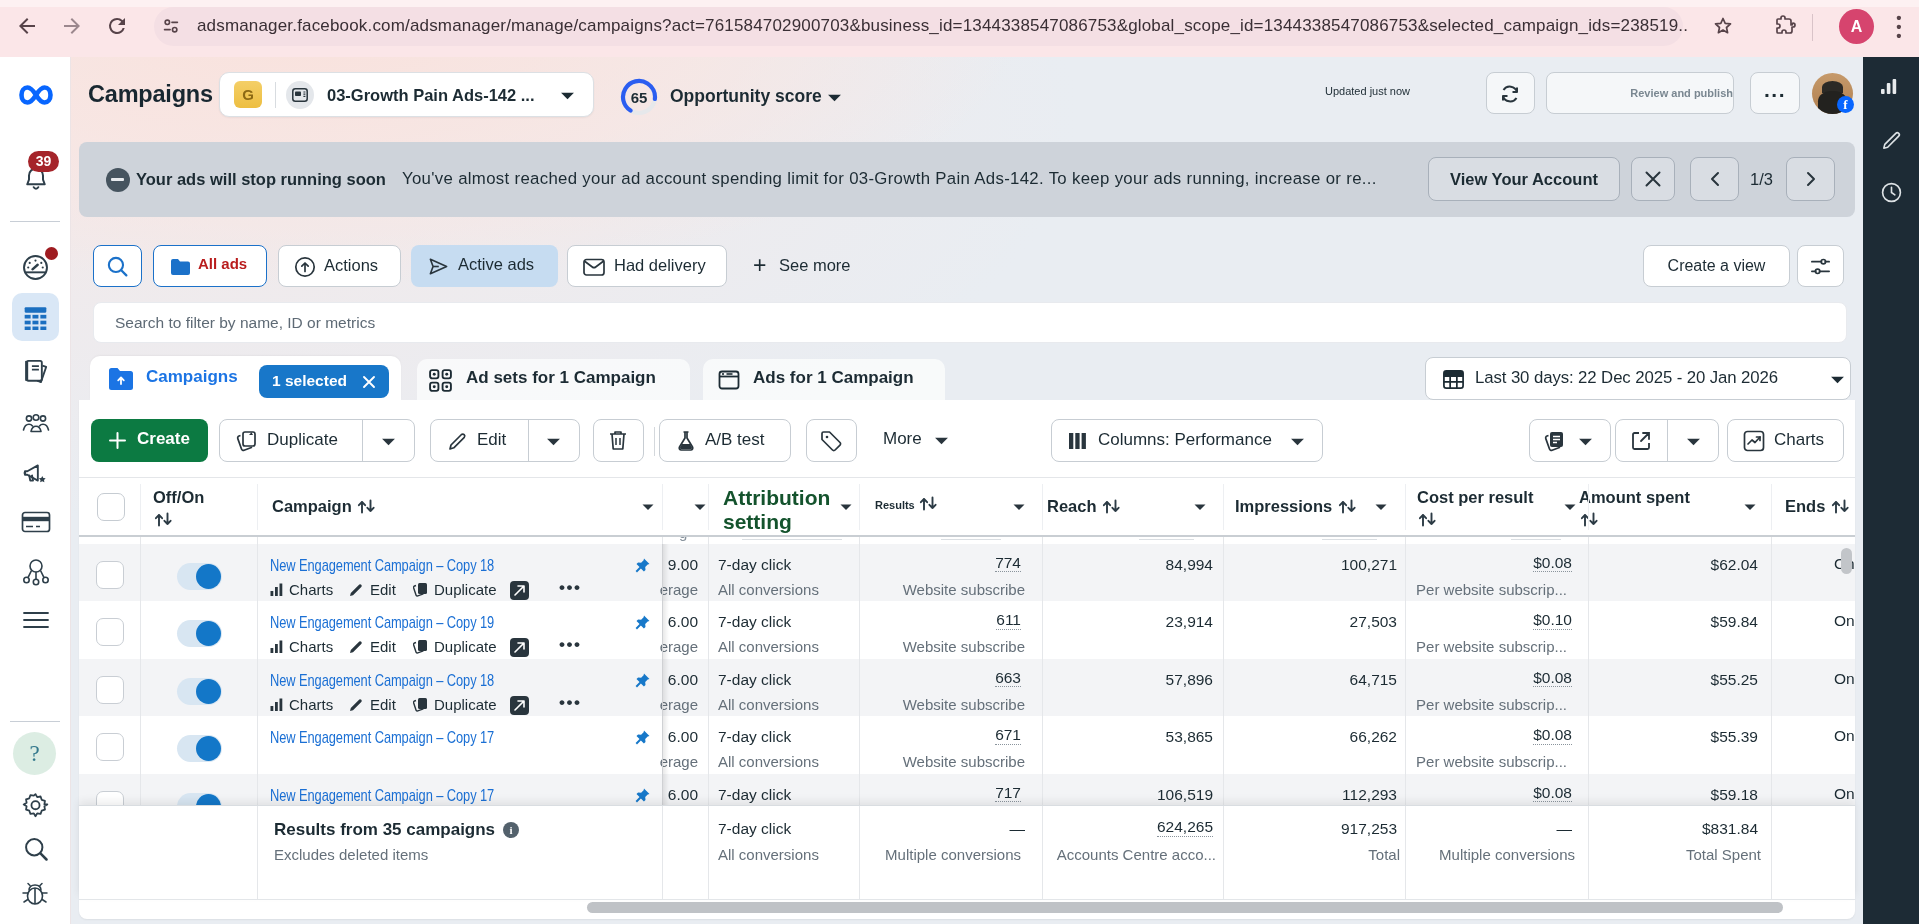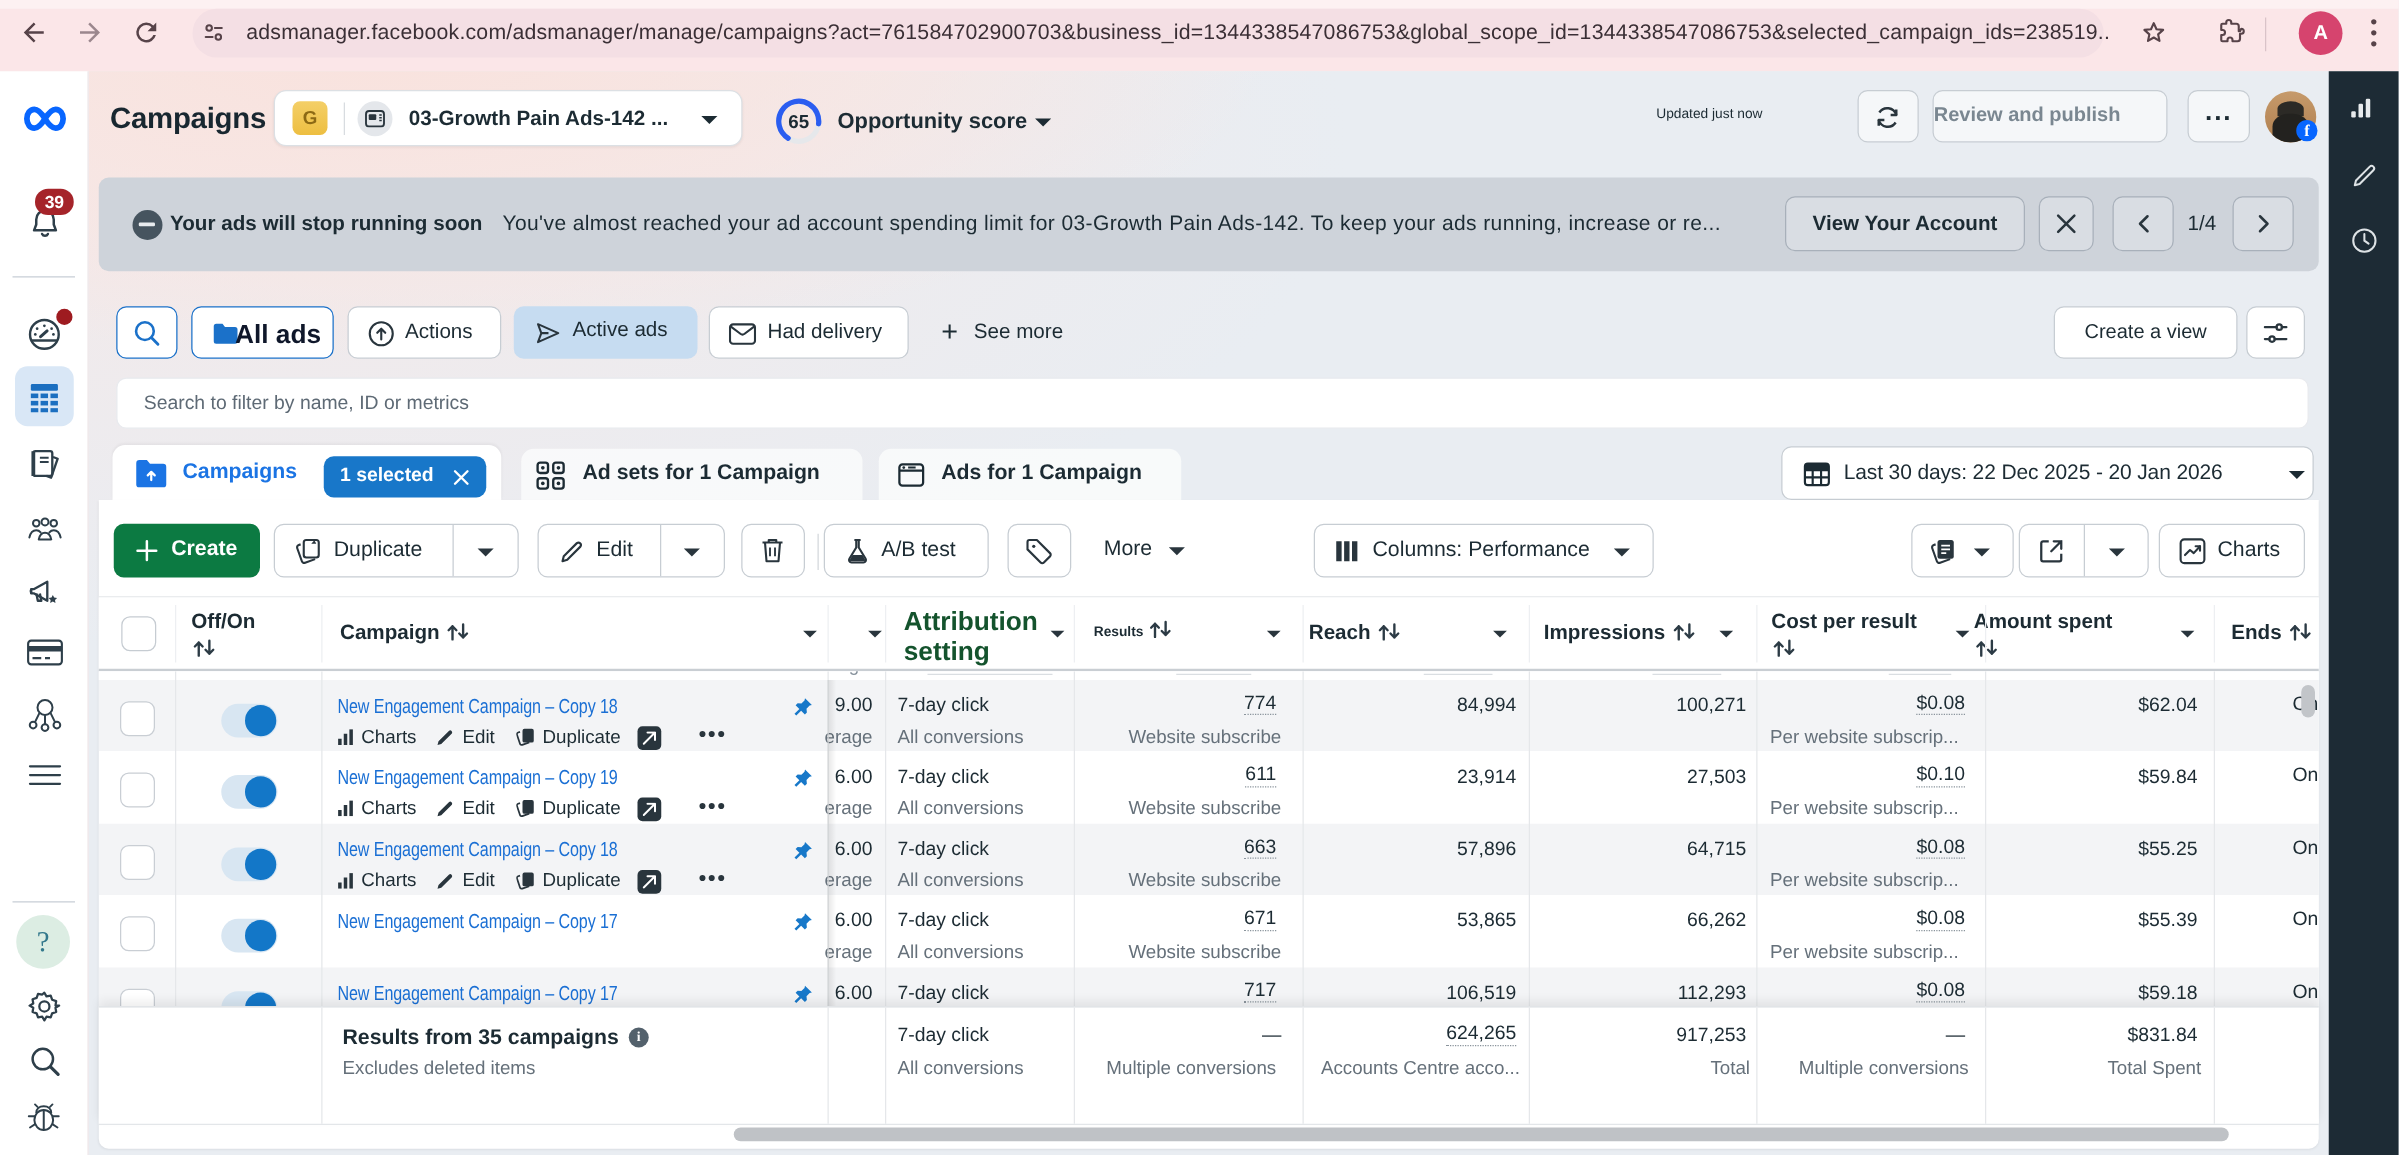--- a/index.html
+++ b/index.html
@@ -205,57 +205,57 @@
       <path d="M1 1.5 7 7.5 13 1.5z" fill="#1C2B33"></path>
     </svg>
   <div id="updated">Updated just now</div>
   <div class="hbtn" style="left:1486px;width:49px;"></div>
   <svg class="abs" style="left:1498px;top:25px;" width="24" height="24" viewBox="0 0 24 24">
       <path d="M5.5 8A7.5 7.5 0 0 1 19 10" fill="none" stroke="#29353D" stroke-width="2"></path>
       <path d="M19 5.5V10h-4.5" fill="none" stroke="#29353D" stroke-width="2" stroke-linejoin="round" fill-rule="evenodd"></path>
       <path d="M18.5 16A7.5 7.5 0 0 1 5 14" fill="none" stroke="#29353D" stroke-width="2"></path>
       <path d="M5 18.5V14h4.5" fill="none" stroke="#29353D" stroke-width="2" stroke-linejoin="round"></path>
     </svg>
-  <div class="hbtn" style="left:1546px;width:188px;text-align:left;line-height:40px;font-size:16px;font-weight:600;color:#7A8791;">Review and publish</div>
+  <div class="hbtn" style="left:1546px;width:188px;text-align:right;line-height:40px;font-size:11px;font-weight:600;color:#7A8791;">Review and publish</div>
   <div class="hbtn" style="left:1750px;width:50px;text-align:center;line-height:34px;font-size:21px;font-weight:bold;color:#1C2B33;letter-spacing:1.5px;">...</div>
   <div class="abs" style="left:1812px;top:16px;width:41px;height:41px;border-radius:50%;background:linear-gradient(#C69A6B,#B07F4F);overflow:hidden;">
     <div class="abs" style="left:10px;top:8px;width:21px;height:12px;border-radius:50% 50% 0 0;background:#2C2A26;"></div>
     <div class="abs" style="left:6px;top:18px;width:29px;height:23px;border-radius:45% 45% 0 0;background:#23221F;"></div>
   </div>
   <div class="abs" style="left:1837px;top:39px;width:17px;height:17px;border-radius:50%;background:#0866FF;color:#fff;font-size:13px;font-weight:bold;text-align:center;line-height:17px;font-family:'Liberation Serif',serif;">f</div>
   <div id="banner">
     <div class="abs" style="left:27px;top:26px;width:24px;height:24px;border-radius:50%;background:#46545F;"></div>
     <div class="abs" style="left:32px;top:36px;width:13px;height:3px;background:#E8EBEE;border-radius:1px;"></div>
     <div class="txt" style="left:57px;top:27px;font-size:16.5px;font-weight:bold;color:#1C2B33;">Your ads will stop running soon</div>
     <div class="txt" style="left:323px;top:27px;font-size:16.8px;color:#1C2B33;letter-spacing:0.32px;">You've almost reached your ad account spending limit for 03-Growth Pain Ads-142. To keep your ads running, increase or re...</div>
     <div class="bbtn" style="left:1349px;width:192px;text-align:center;line-height:42px;font-size:16.5px;font-weight:600;color:#1C2B33;">View Your Account</div>
     <div class="bbtn" style="left:1552px;width:44px;"></div>
     <svg class="abs" style="left:1565px;top:28px;" width="18" height="18" viewBox="0 0 18 18">
         <path d="M2.5 2.5l13 13M15.5 2.5l-13 13" stroke="#29353D" stroke-width="2" stroke-linecap="round"></path>
       </svg>
     <div class="bbtn" style="left:1611px;width:49px;"></div>
     <svg class="abs" style="left:1629px;top:29px;" width="13" height="16" viewBox="0 0 12 16">
         <path d="M9.5 2 3.5 8l6 6" fill="none" stroke="#29353D" stroke-width="2" stroke-linecap="round" stroke-linejoin="round"></path>
       </svg>
-    <div class="txt" style="left:1671px;top:27px;font-size:16.5px;color:#1C2B33;">1/4</div>
+    <div class="txt" style="left:1671px;top:27px;font-size:16.5px;color:#1C2B33;">1/3</div>
     <div class="bbtn" style="left:1707px;width:49px;"></div>
     <svg class="abs" style="left:1726px;top:29px;" width="13" height="16" viewBox="0 0 12 16">
         <path d="M2.5 2l6 6-6 6" fill="none" stroke="#29353D" stroke-width="2" stroke-linecap="round" stroke-linejoin="round"></path>
       </svg>
   </div>
   <div class="fbtn" style="left:93px;width:49px;border-color:#1B71C9;"></div>
   <svg class="abs" style="left:105px;top:197px;" width="25" height="25" viewBox="0 0 24 24">
       <circle cx="10.5" cy="10.5" r="6.8" fill="none" stroke="#1B71C9" stroke-width="2"></circle>
       <path d="M15.6 15.6 20.5 20.5" stroke="#1B71C9" stroke-width="2.2" stroke-linecap="round"></path>
     </svg>
   <div class="fbtn" style="left:153px;width:114px;border-color:#1B71C9;">
     <svg class="abs" style="left:16px;top:12px;" width="21" height="18" viewBox="0 0 21 18">
         <path d="M1 3a2 2 0 0 1 2-2h5l2 2.5h8a2 2 0 0 1 2 2V15a2 2 0 0 1-2 2H3a2 2 0 0 1-2-2z" fill="#1B71C9"></path>
       </svg>
-    <div class="txt" style="left:34px;top:9px;font-size:21px;font-weight:bold;color:#0f172a;">All ads</div>
+    <div class="txt" style="left:44px;top:9px;font-size:15px;font-weight:bold;color:#b91c1c;">All ads</div>
   </div>
   <div class="fbtn" style="left:278px;width:123px;">
     <svg class="abs" style="left:15px;top:10px;" width="22" height="22" viewBox="0 0 22 22">
         <circle cx="11" cy="11" r="9.2" fill="none" stroke="#29353D" stroke-width="1.7"></circle>
         <path d="M11 15.5v-8M7.8 10.2 11 7l3.2 3.2" fill="none" stroke="#29353D" stroke-width="1.7" stroke-linecap="round" stroke-linejoin="round"></path>
       </svg>
     <div class="txt" style="left:45px;top:9px;font-size:16.5px;color:#1C2B33;">Actions</div>
   </div>
   <div class="fbtn" style="left:411px;width:147px;background:#C6DCF1;border:none;line-height:42px;">
     <svg class="abs" style="left:17px;top:11px;" width="21" height="21" viewBox="0 0 22 22">

